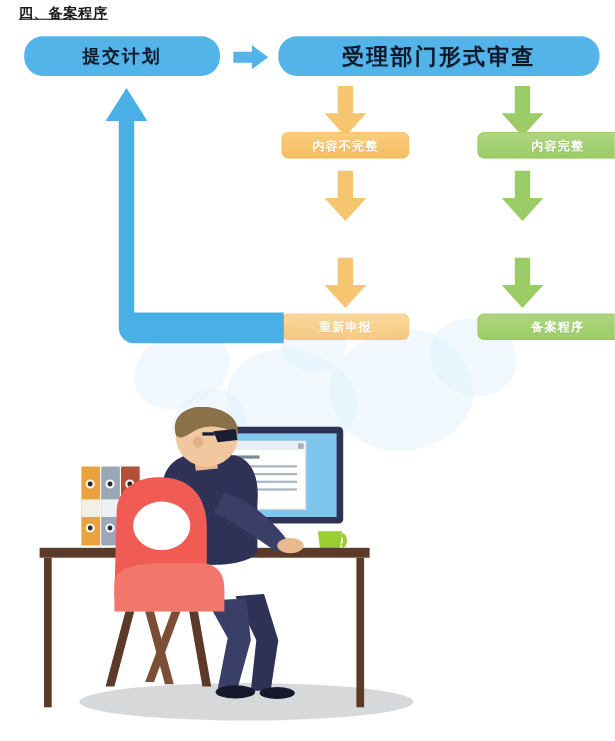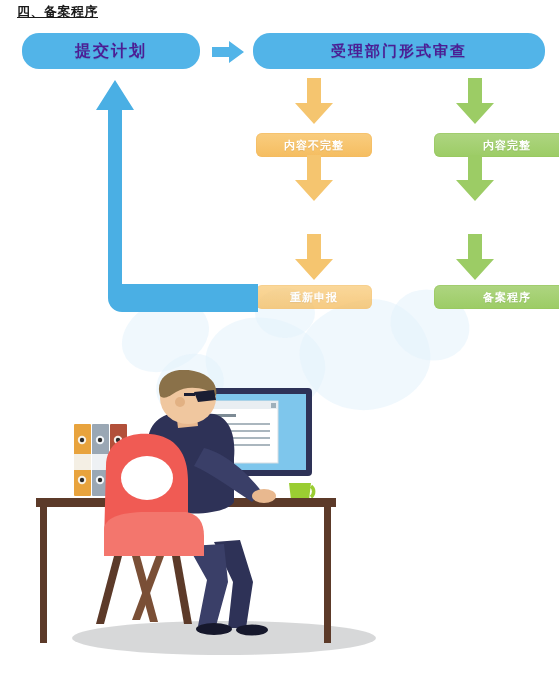--- a/index.html
+++ b/index.html
@@ -45,35 +45,35 @@
     text-decoration: underline;
   }
 
   
   .pill {
     position: absolute;
     display: flex;
     align-items: center;
     justify-content: center;
     border-radius: 17px;
-    color: #4c1d95;
+    color: #0f172a;
     font-weight: bold;
     letter-spacing: 2px;
     box-sizing: border-box;
     text-shadow: 0 1px 1px rgba(0,0,0,.10);
   }
   .pill-submit {
     left: 22px; top: 33px; width: 178px; height: 36px;
     background: #52b4e8;
     font-size: 16px;
   }
   .pill-review {
     left: 253px; top: 33px; width: 292px; height: 36px;
     background: #52b4e8;
-    font-size: 15px;
+    font-size: 20px;
   }
 
   
   .arrow-right {
     position: absolute;
     left: 212px; top: 41px;
     width: 32px; height: 22px;
   }
 
   
@@ -97,21 +97,21 @@
   .box-green {
     background: linear-gradient(180deg,#aed581 0%, #9ccc65 100%);
     box-shadow: inset 0 0 0 1px rgba(150,198,92,.5);
   }
   .box-faded { opacity: .78; }
 
   
   .col-l { left: 256px; width: 116px; }
   .col-r { left: 402px; width: 146px; margin-left: 32px; }
 
-  .row1 { top: 133px; height: 24px; text-align: right; }
+  .row1 { top: 120px; height: 24px; text-align: right; }
   .row2 { top: 203px; height: 24px; }
   .row3 { top: 285px; height: 24px; }
 
   
   .down-arrow { position: absolute; width: 38px; height: 46px; }
   .da-l { left: 295px; }
   .da-r { left: 456px; }
   .da-top { top: 78px; }
   .da-mid { top: 155px; }
   .da-bot { top: 234px; }

